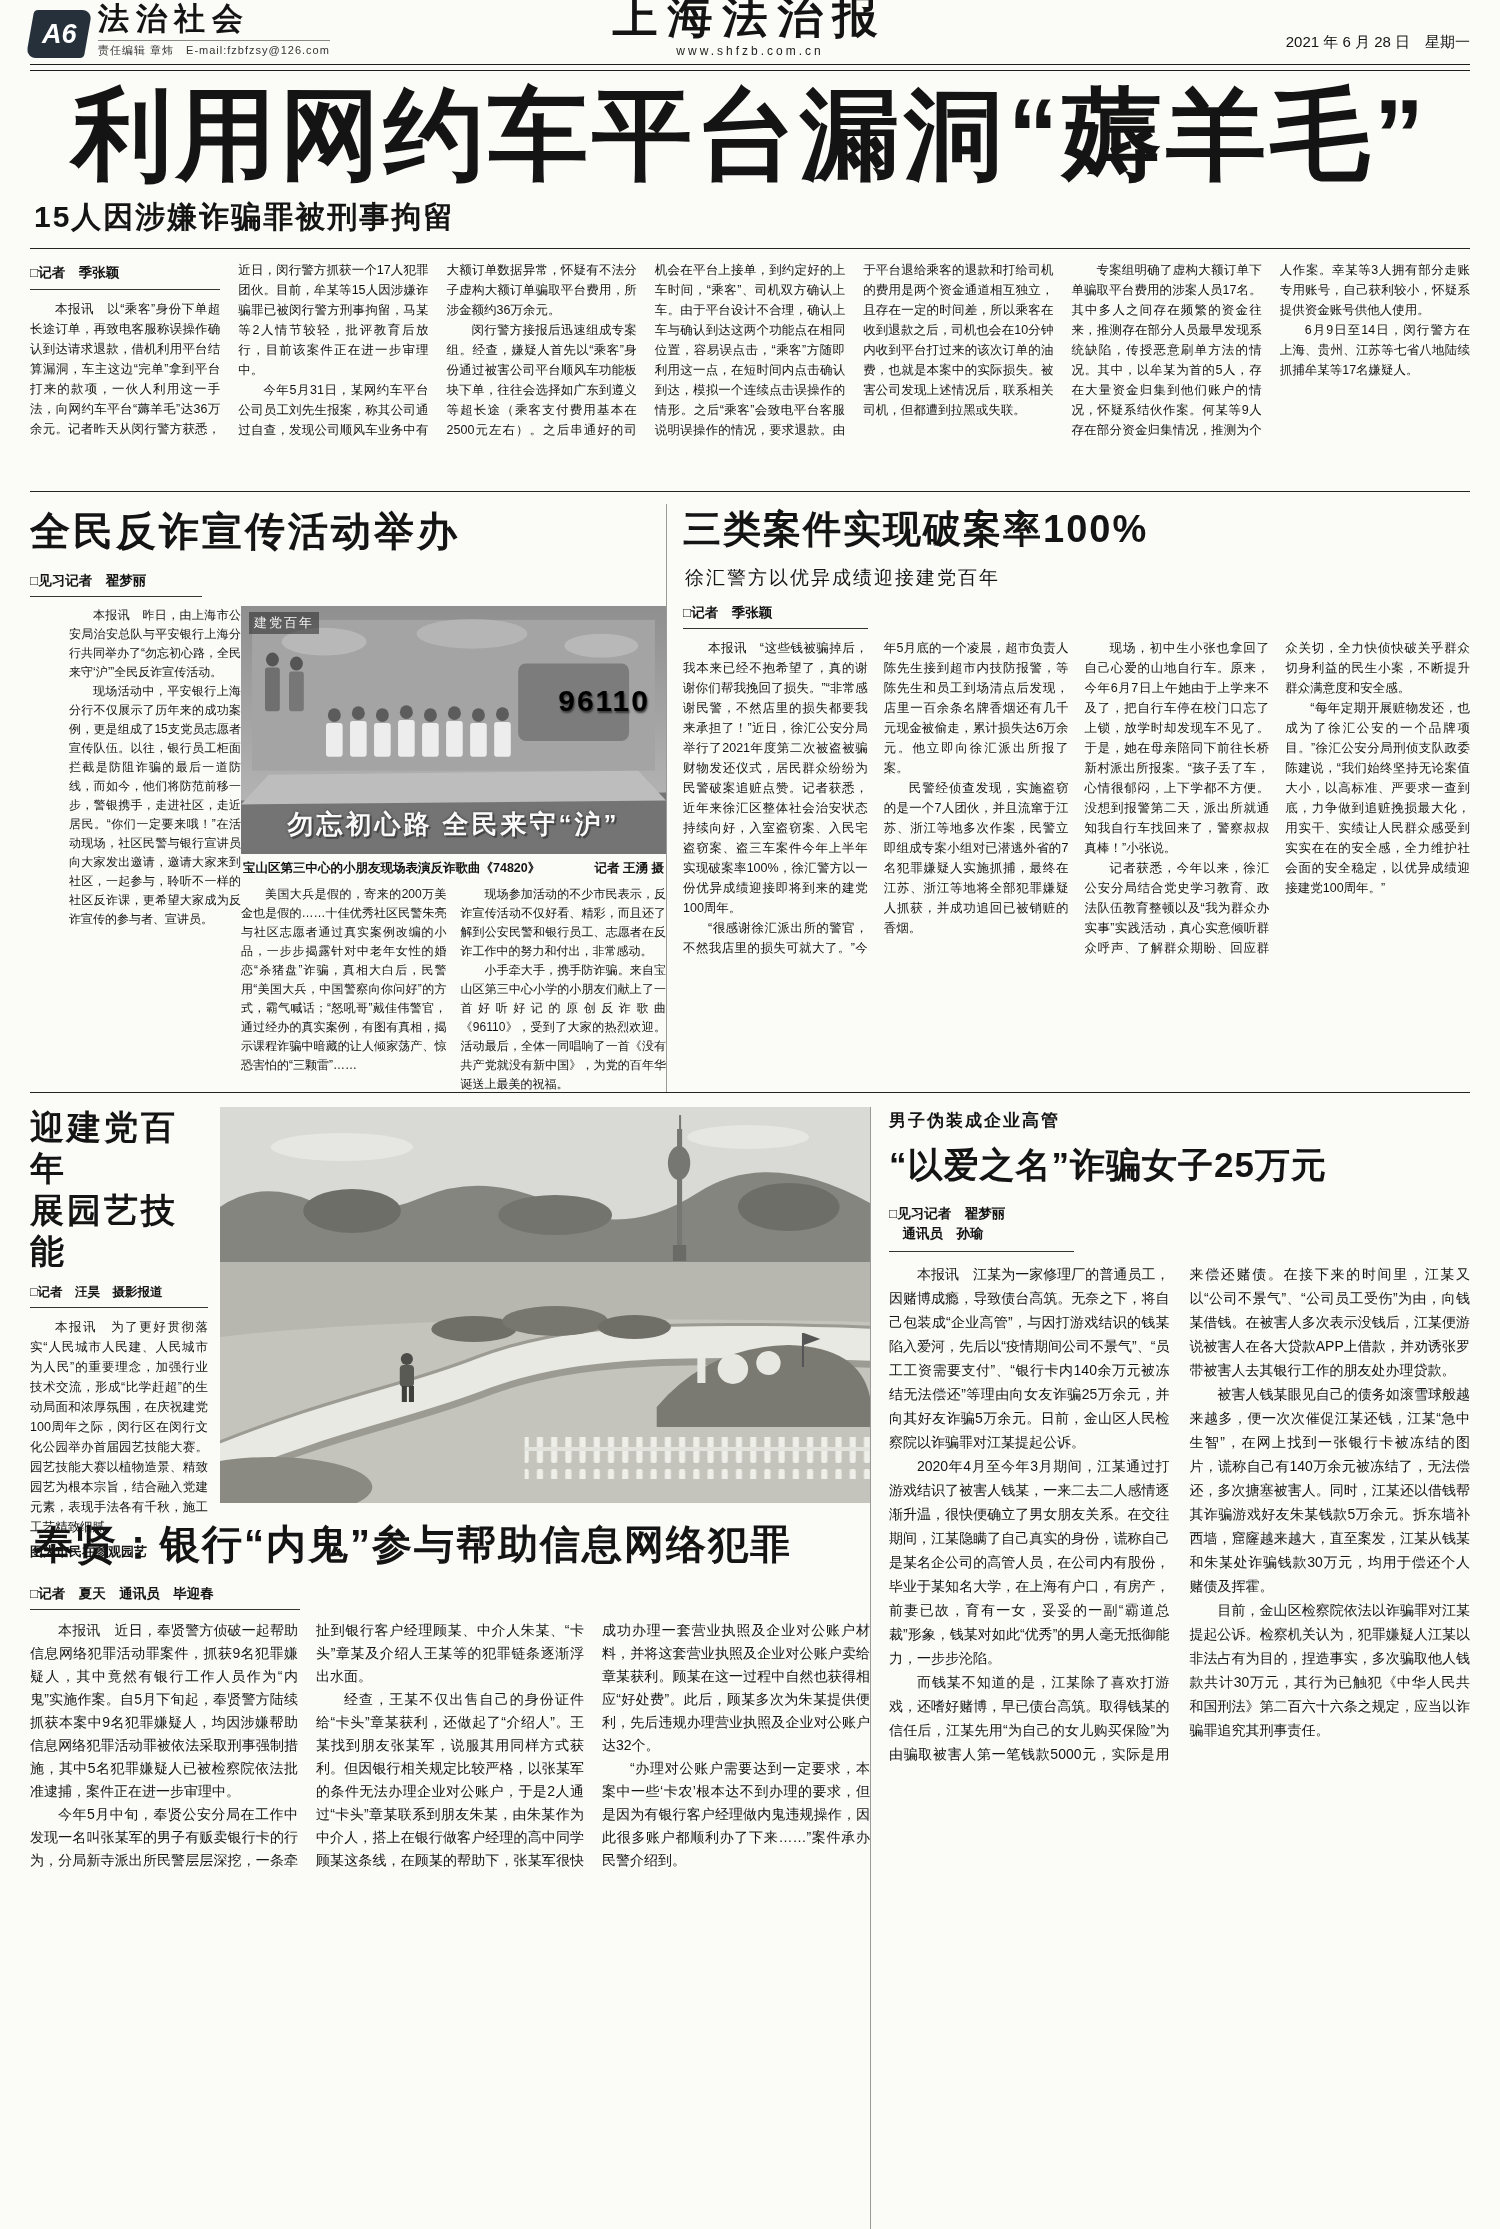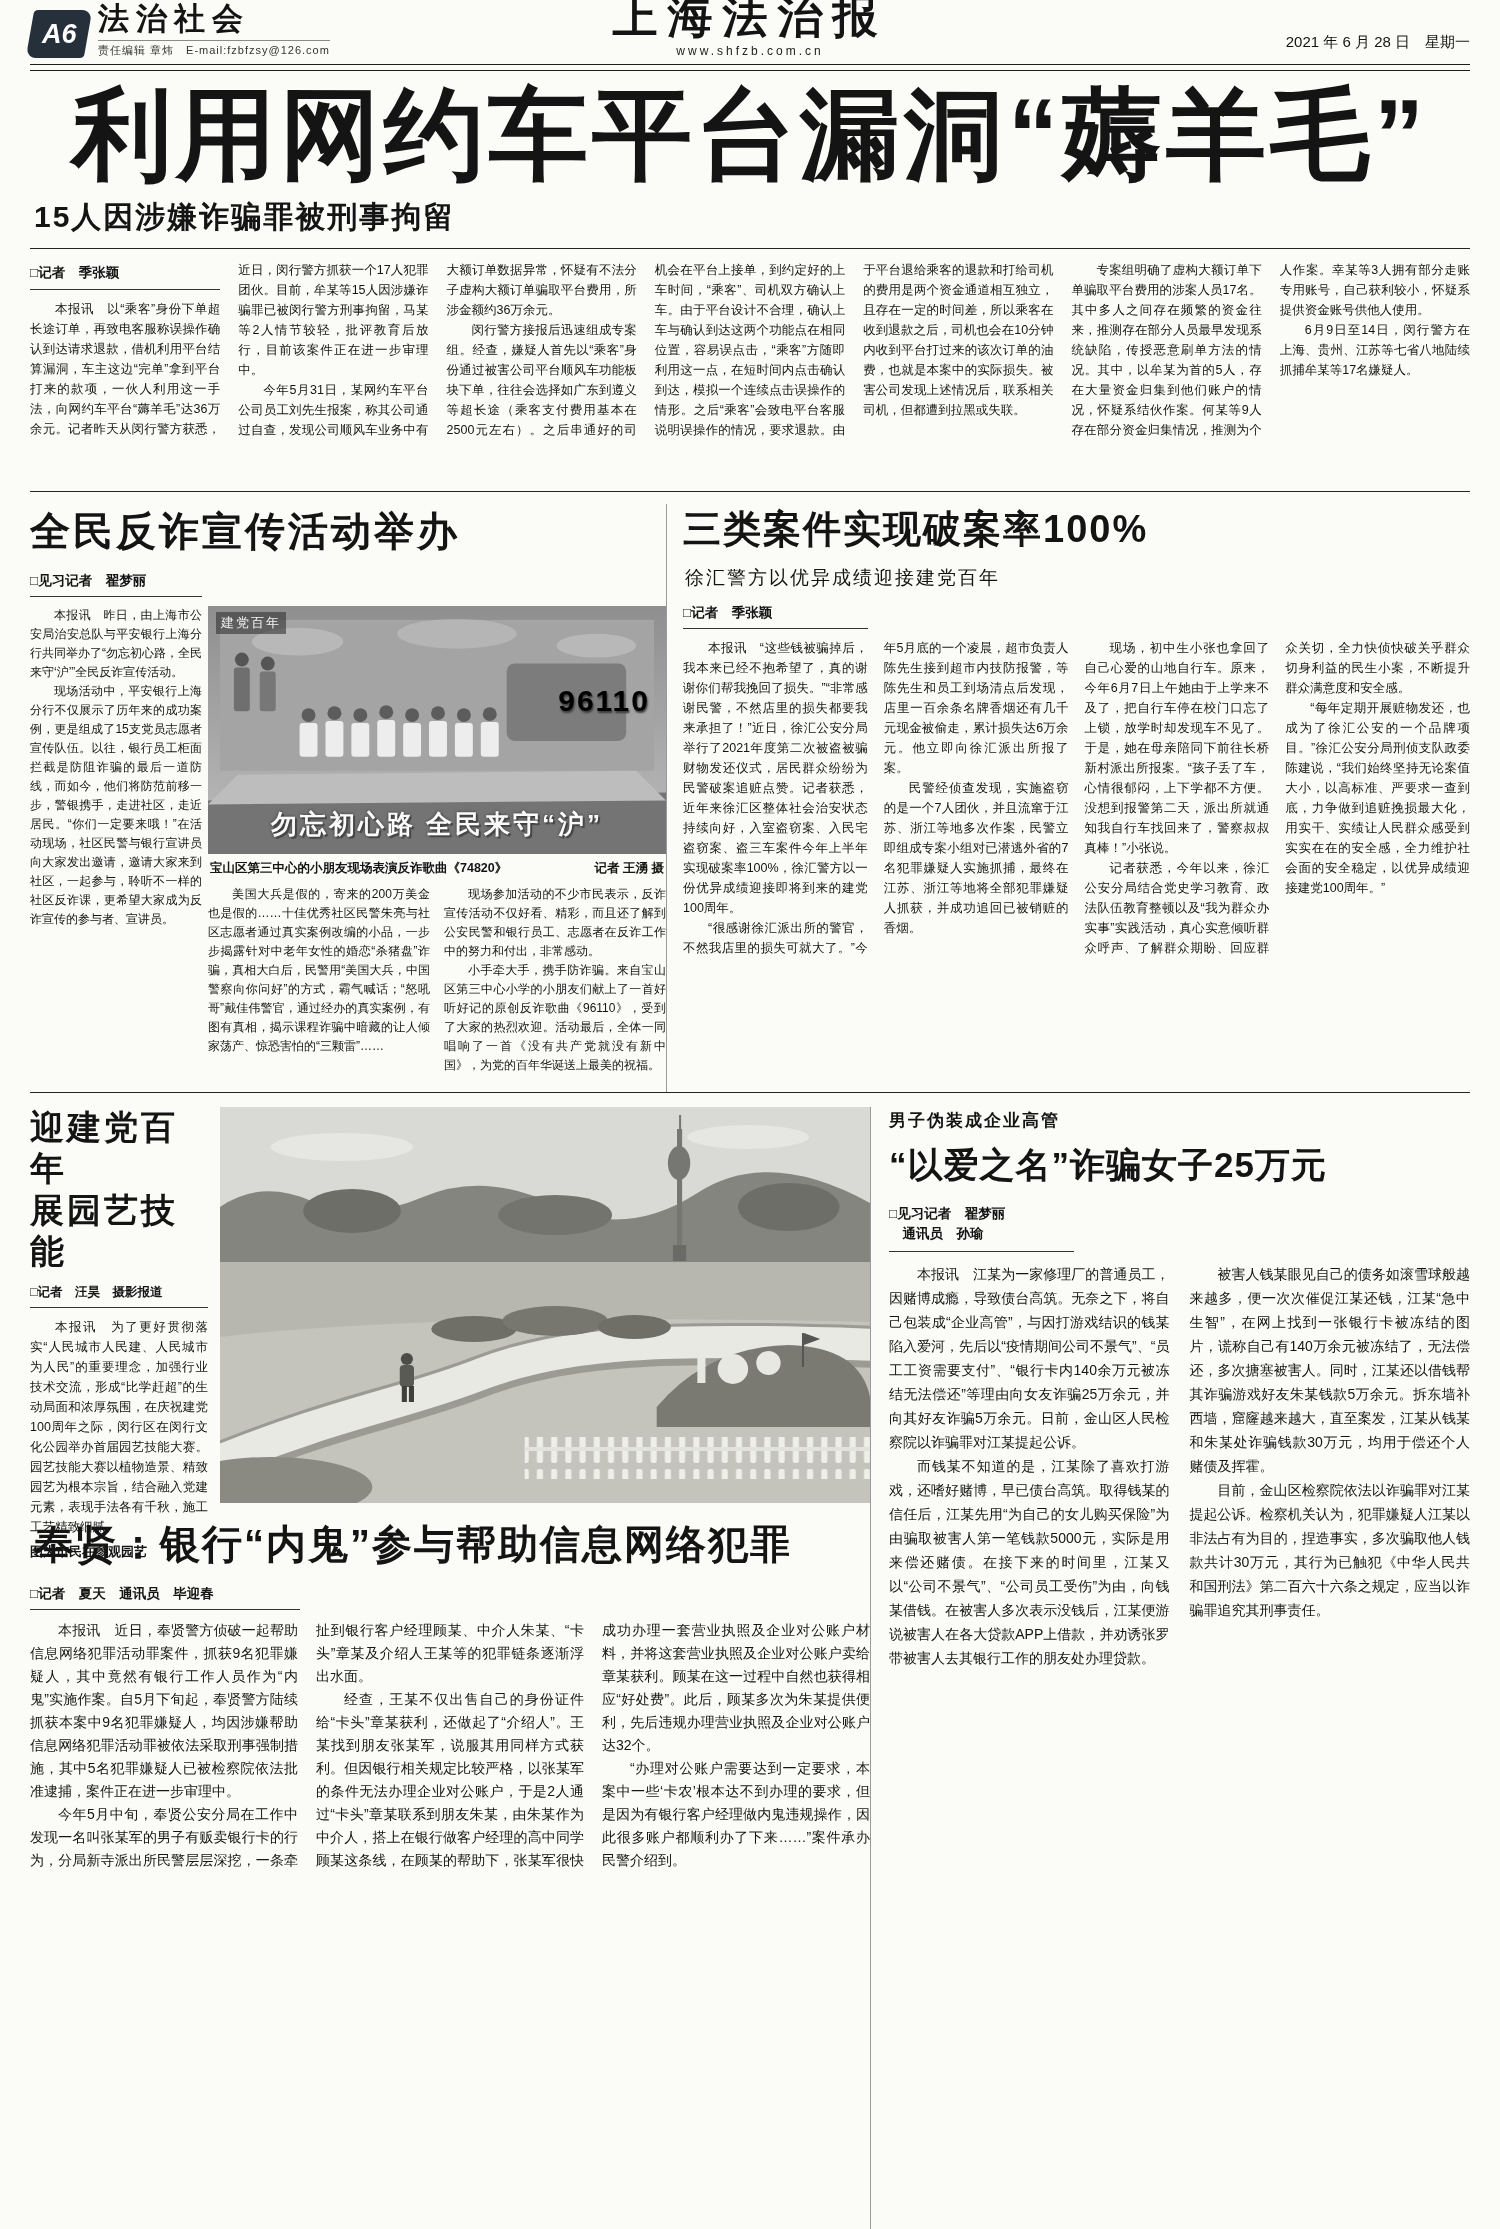--- a/index.html
+++ b/index.html
@@ -33,21 +33,21 @@
   .lead-sub{ font-size:30px; font-weight:800; margin:8px 0 10px 4px; letter-spacing:2px; }
   .byline{ font-size:13.5px; font-weight:700; padding:3px 0 6px; border-bottom:1.5px solid #333; margin-bottom:9px; }
   .lead-body{ margin:11px 0 13px; height:218px; overflow:hidden;
     column-count:7; column-gap:18px; font-size:12.5px; line-height:20px; text-align:justify; }
   .page p{ margin:0; text-indent:2em; }
   
   .mz{ display:grid; grid-template-columns:636px 1fr; padding-top:12px; height:600px; overflow:hidden; }
   .mz-right{ border-left:1px solid #9a9a9a; padding-left:16px; }
   .h-fanzha{ font-size:40px; font-weight:900; letter-spacing:3px; margin-bottom:10px; }
   .w172{ width:172px; } .w270{ width:270px; } .w185{ width:185px; }
-  .fz-grid{ display:grid; grid-template-columns:172px 1fr; gap:0 6px; height:512px; overflow:hidden; }
+  .fz-grid{ display:grid; grid-template-columns:172px 1fr; gap:0 0; height:512px; overflow:hidden;margin-left:39px; }
   .fz-col1{ font-size:12px; line-height:19px; text-align:justify; overflow:hidden; }
   .photo{ position:relative; overflow:hidden; background:#9a9a9a; }
   .fz-photo{ height:248px; }
   .photo svg{ position:absolute; inset:0; width:100%; height:100%; }
   .p1-tag{ position:absolute; top:6px; left:8px; font-size:13px; color:#f2f2f2; background:rgba(50,50,50,.6); padding:2px 5px; letter-spacing:2px; }
   .p1-phone{ position:absolute; top:78px; right:16px; font-size:30px; font-weight:900; color:#000000; text-shadow:1px 2px 2px #3a3a3a; letter-spacing:2px;text-align:right; }
   .p1-slogan{ position:absolute; bottom:12px; left:0; right:0; text-align:center; font-size:26px; font-weight:900; color:#fafafa; letter-spacing:3px; text-shadow:0 0 3px #333, 2px 2px 0 #4c4c4c; }
   .caption-row{ display:flex; justify-content:space-between; align-items:baseline; padding:6px 2px 8px; font-size:12.5px; font-weight:700; }
   .caption-row .credit{ font-weight:700; white-space:nowrap; margin-left:12px; }
   .fz-below{ column-count:2; column-gap:14px; font-size:12px; line-height:19px; text-align:justify; height:224px; overflow:hidden; }
@@ -268,20 +268,21 @@
 
     <div class="bz-right">
       <div class="kicker">男子伪装成企业高管</div>
       <h2 class="h-love">“以爱之名”诈骗女子25万元</h2>
       <div class="byline w185 byline-stack">
         <div>□见习记者　翟梦丽</div>
         <div>　通讯员　孙瑜</div>
       </div>
       <div class="love-body">
           <p>本报讯　江某为一家修理厂的普通员工，因赌博成瘾，导致债台高筑。无奈之下，将自己包装成“企业高管”，与因打游戏结识的钱某陷入爱河，先后以“疫情期间公司不景气”、“员工工资需要支付”、“银行卡内140余万元被冻结无法偿还”等理由向女友诈骗25万余元，并向其好友诈骗5万余元。日前，金山区人民检察院以诈骗罪对江某提起公诉。</p>
+          <p>2020年4月至今年3月期间，江某通过打游戏结识了被害人钱某，一来二去二人感情逐渐升温，很快便确立了男女朋友关系。在交往期间，江某隐瞒了自己真实的身份，谎称自己是某名企公司的高管人员，在公司内有股份，毕业于某知名大学，在上海有户口，有房产，前妻已故，育有一女，妥妥的一副“霸道总裁”形象，钱某对如此“优秀”的男人毫无抵御能力，一步步沦陷。</p>
           <p>而钱某不知道的是，江某除了喜欢打游戏，还嗜好赌博，早已债台高筑。取得钱某的信任后，江某先用“为自己的女儿购买保险”为由骗取被害人第一笔钱款5000元，实际是用来偿还赌债。在接下来的时间里，江某又以“公司不景气”、“公司员工受伤”为由，向钱某借钱。在被害人多次表示没钱后，江某便游说被害人在各大贷款APP上借款，并劝诱张罗带被害人去其银行工作的朋友处办理贷款。</p>
           <p>被害人钱某眼见自己的债务如滚雪球般越来越多，便一次次催促江某还钱，江某“急中生智”，在网上找到一张银行卡被冻结的图片，谎称自己有140万余元被冻结了，无法偿还，多次搪塞被害人。同时，江某还以借钱帮其诈骗游戏好友朱某钱款5万余元。拆东墙补西墙，窟窿越来越大，直至案发，江某从钱某和朱某处诈骗钱款30万元，均用于偿还个人赌债及挥霍。</p>
           <p>目前，金山区检察院依法以诈骗罪对江某提起公诉。检察机关认为，犯罪嫌疑人江某以非法占有为目的，捏造事实，多次骗取他人钱款共计30万元，其行为已触犯《中华人民共和国刑法》第二百六十六条之规定，应当以诈骗罪追究其刑事责任。</p>
         </div>
     </div>
   </section>
 
 </div>
 
 </body></html>

